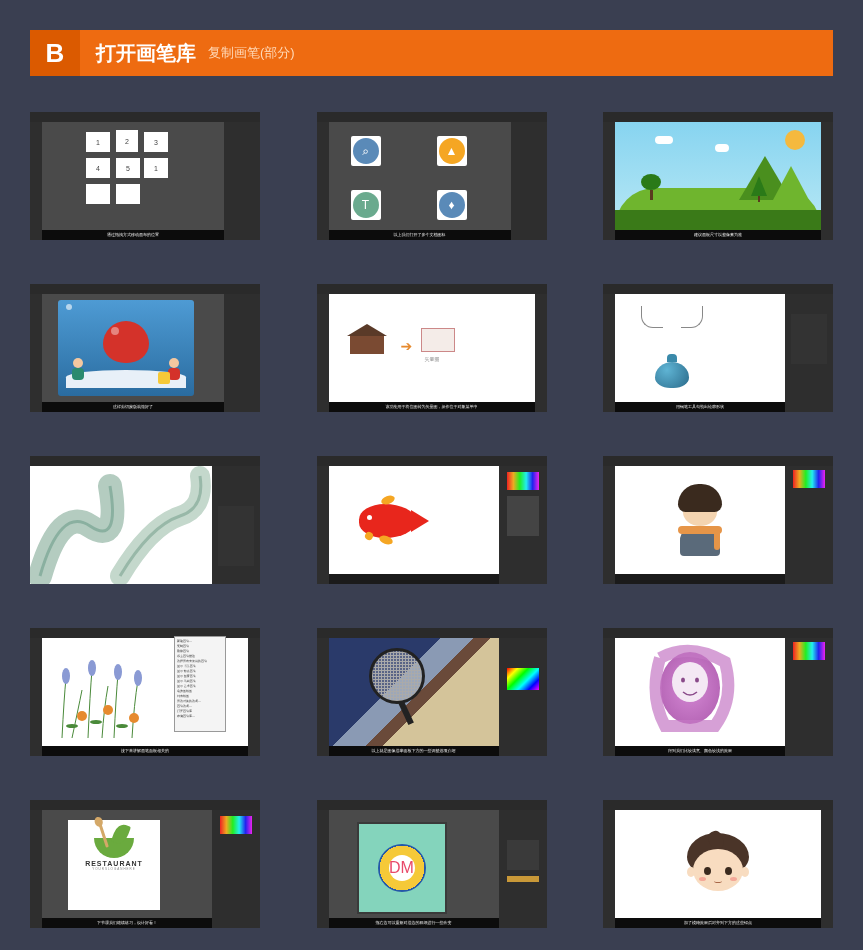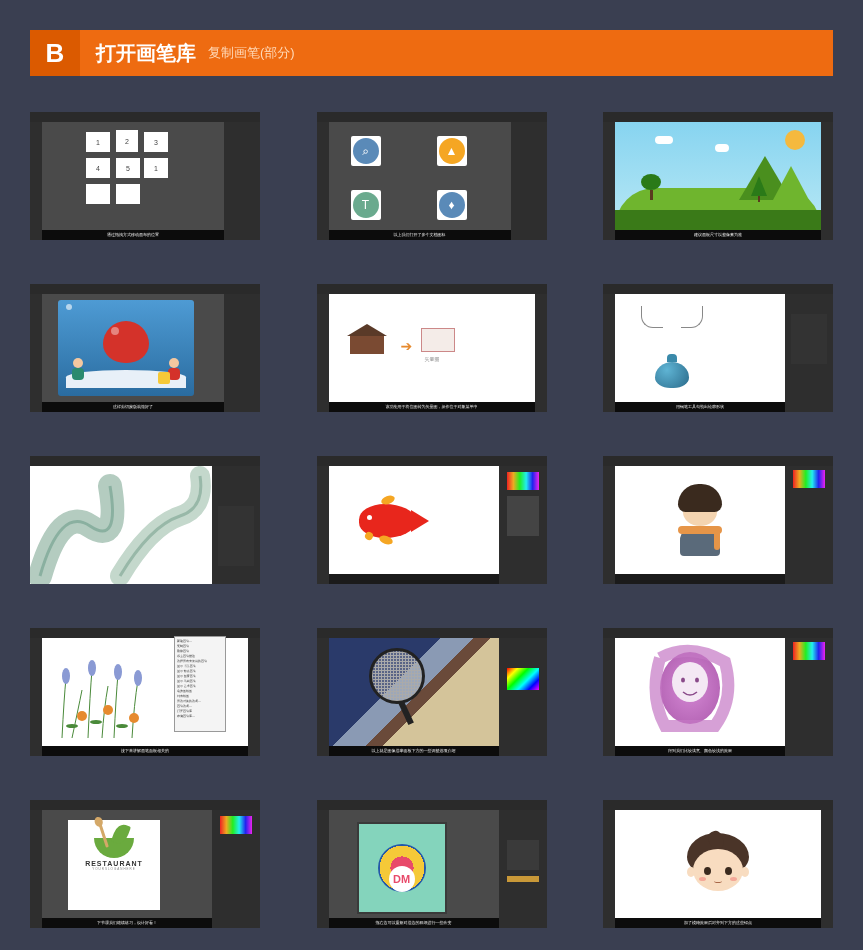--- a/index.html
+++ b/index.html
@@ -114,21 +114,21 @@
   .racket-handle{width:6px;height:24px;background:#222;margin:-2px auto 0;transform:rotate(-25deg);transform-origin:top;}
   
   .bowl{width:40px;height:20px;border-radius:0 0 40px 40px;background:#6aaa3e;margin:18px auto 2px;position:relative;}
   .leaf{position:absolute;width:14px;height:20px;background:#6aaa3e;border-radius:60% 10% 60% 10%;top:-14px;left:20px;transform:rotate(20deg);}
   .spoon{position:absolute;width:3px;height:26px;background:#d4a868;top:-16px;left:8px;transform:rotate(-18deg);border-radius:2px;}
   .spoon:before{content:"";position:absolute;width:8px;height:10px;background:#d4a868;border-radius:50%;top:-6px;left:-3px;}
   .r-txt{text-align:center;font-size:7px;font-weight:bold;color:#333;letter-spacing:1px;}
   .r-sub{text-align:center;font-size:3px;color:#888;letter-spacing:1px;}
   
   .dm-bg{position:absolute;left:28px;top:12px;width:90px;height:92px;background:#84d4bc;border:2px solid #3a3a3a;}
-  .dm-badge{position:absolute;left:50%;top:50%;transform:translate(-50%,-50%);width:48px;height:48px;border-radius:50%;background:radial-gradient(circle,#e84a6a 34%,#f5c938 34% 66%, #2458a8 66%);display:flex;align-items:flex-end;justify-content:center;color:#e84a6a;font-weight:bold;font-size:11px;}
+  .dm-badge{position:absolute;left:50%;top:50%;transform:translate(-50%,-50%);width:48px;height:48px;border-radius:50%;background:radial-gradient(circle,#e84a6a 34%,#f5c938 34% 66%, #2458a8 66%);display:flex;align-items:center;justify-content:center;color:#e84a6a;font-weight:normal;font-size:16px;}
   .dm-inner{width:26px;height:26px;border-radius:50%;background:#fff;display:flex;align-items:center;justify-content:center;}
   
   .chibi{position:absolute;left:50%;top:48%;transform:translate(-50%,-50%);}
   .chibi-hair{width:62px;height:40px;background:#4a3428;border-radius:48% 52% 30% 30%/60% 60% 40% 40%;position:relative;}
   .chibi-hair:before{content:"";position:absolute;width:14px;height:18px;background:#4a3428;border-radius:40%;top:-2px;left:22px;transform:rotate(-20deg);}
   .chibi-face{width:50px;height:42px;background:#f8dcc0;border-radius:50%;margin:-24px auto 0;position:relative;}
   .chibi-eye{position:absolute;width:7px;height:8px;background:#3a2a1e;border-radius:50%;top:18px;}
   .chibi-blush{position:absolute;width:7px;height:4px;background:#f4a898;border-radius:50%;top:28px;}
   .chibi-mouth{position:absolute;width:8px;height:4px;border-bottom:1.5px solid #a86848;border-radius:50%;top:30px;left:21px;}
   .chibi-ear{position:absolute;width:8px;height:10px;background:#f8dcc0;border-radius:50%;top:18px;}

